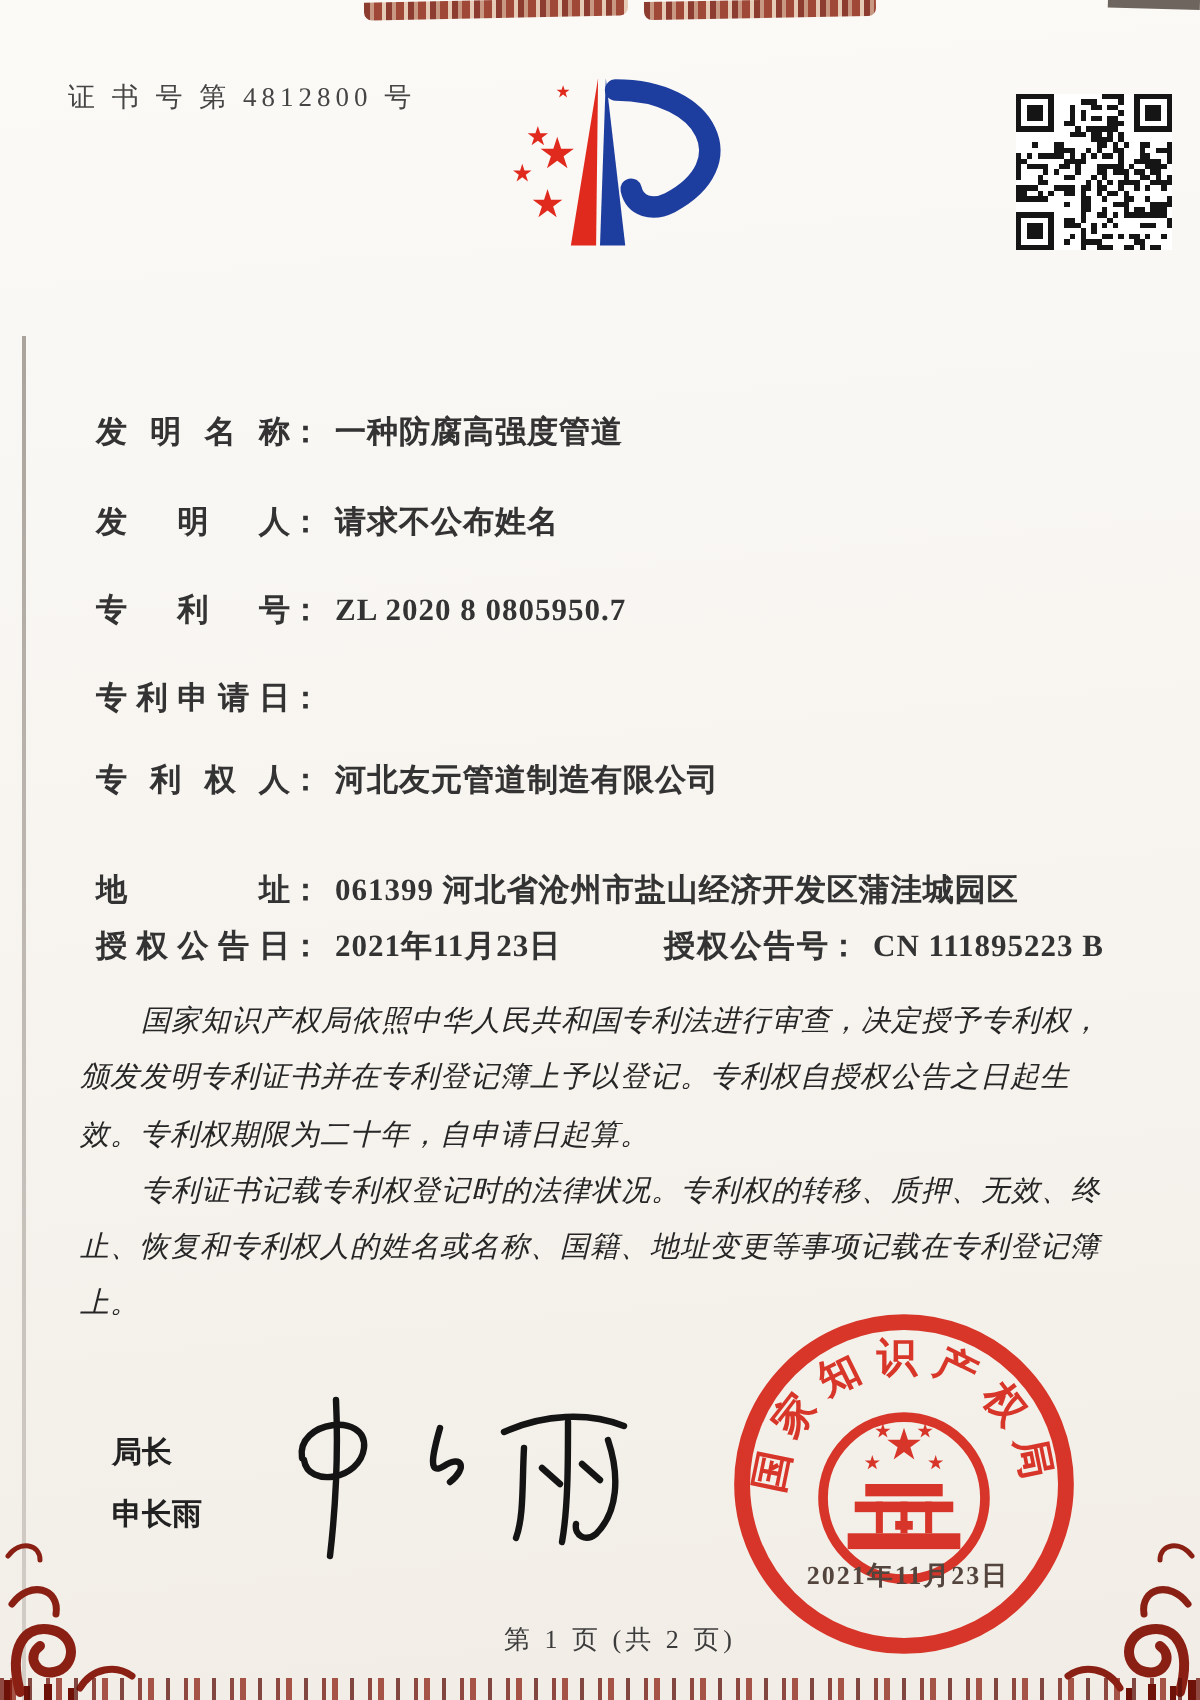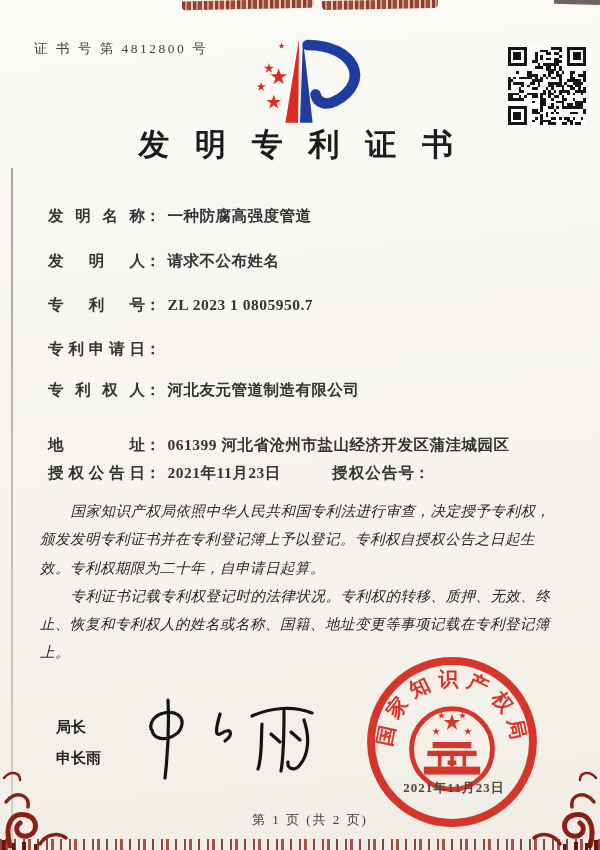--- a/index.html
+++ b/index.html
@@ -361,37 +361,36 @@
         <rect x="16" y="28" width="1" height="1"></rect>
         <rect x="17" y="28" width="1" height="1"></rect>
         <rect x="20" y="28" width="1" height="1"></rect>
         <rect x="21" y="28" width="1" height="1"></rect>
         <rect x="23" y="28" width="1" height="1"></rect>
         <rect x="25" y="28" width="1" height="1"></rect>
         <rect x="26" y="28" width="1" height="1"></rect>
       </g>
   </svg>
 
-  <div class="title">发 明 专 利 证 书</div>
 
   <div class="fields">
     <div class="frow r0">
       <span class="f-label">发明名称</span>
         <span class="f-colon">：</span>
         <span class="f-value">一种防腐高强度管道</span>
     </div>
     <div class="frow r1">
       <span class="f-label">发明人</span>
         <span class="f-colon">：</span>
         <span class="f-value">请求不公布姓名</span>
     </div>
     <div class="frow r2">
       <span class="f-label">专利号</span>
         <span class="f-colon">：</span>
-        <span class="f-value">ZL 2023 1 0805950.7</span>
+        <span class="f-value">ZL 2020 8 0805950.7</span>
     </div>
     <div class="frow r3">
       <span class="f-label">专利申请日</span>
         <span class="f-colon">：</span>
     </div>
     <div class="frow r4">
       <span class="f-label">专利权人</span>
         <span class="f-colon">：</span>
         <span class="f-value">河北友元管道制造有限公司</span>
     </div>
@@ -401,20 +400,21 @@
         <span class="f-value">061399 河北省沧州市盐山经济开发区蒲洼城园区</span>
     </div>
     <div class="frow r6">
       <span class="f-label">授权公告日</span>
         <span class="f-colon">：</span>
         <span class="f-value">2021年11月23日</span>
     </div>
     <div class="frow right-col">
       <span class="f-label">授权公告号</span>
         <span class="f-colon">：</span>
+        <span class="f-value">CN 111895223 B</span>
     </div>
   </div>
 
   <div class="body-text">
     <p>国家知识产权局依照中华人民共和国专利法进行审查，决定授予专利权，颁发发明专利证书并在专利登记簿上予以登记。专利权自授权公告之日起生效。专利权期限为二十年，自申请日起算。</p>
     <p>专利证书记载专利权登记时的法律状况。专利权的转移、质押、无效、终止、恢复和专利权人的姓名或名称、国籍、地址变更等事项记载在专利登记簿上。</p>
   </div>
 
   <div class="signer">
     <div>局长</div>

